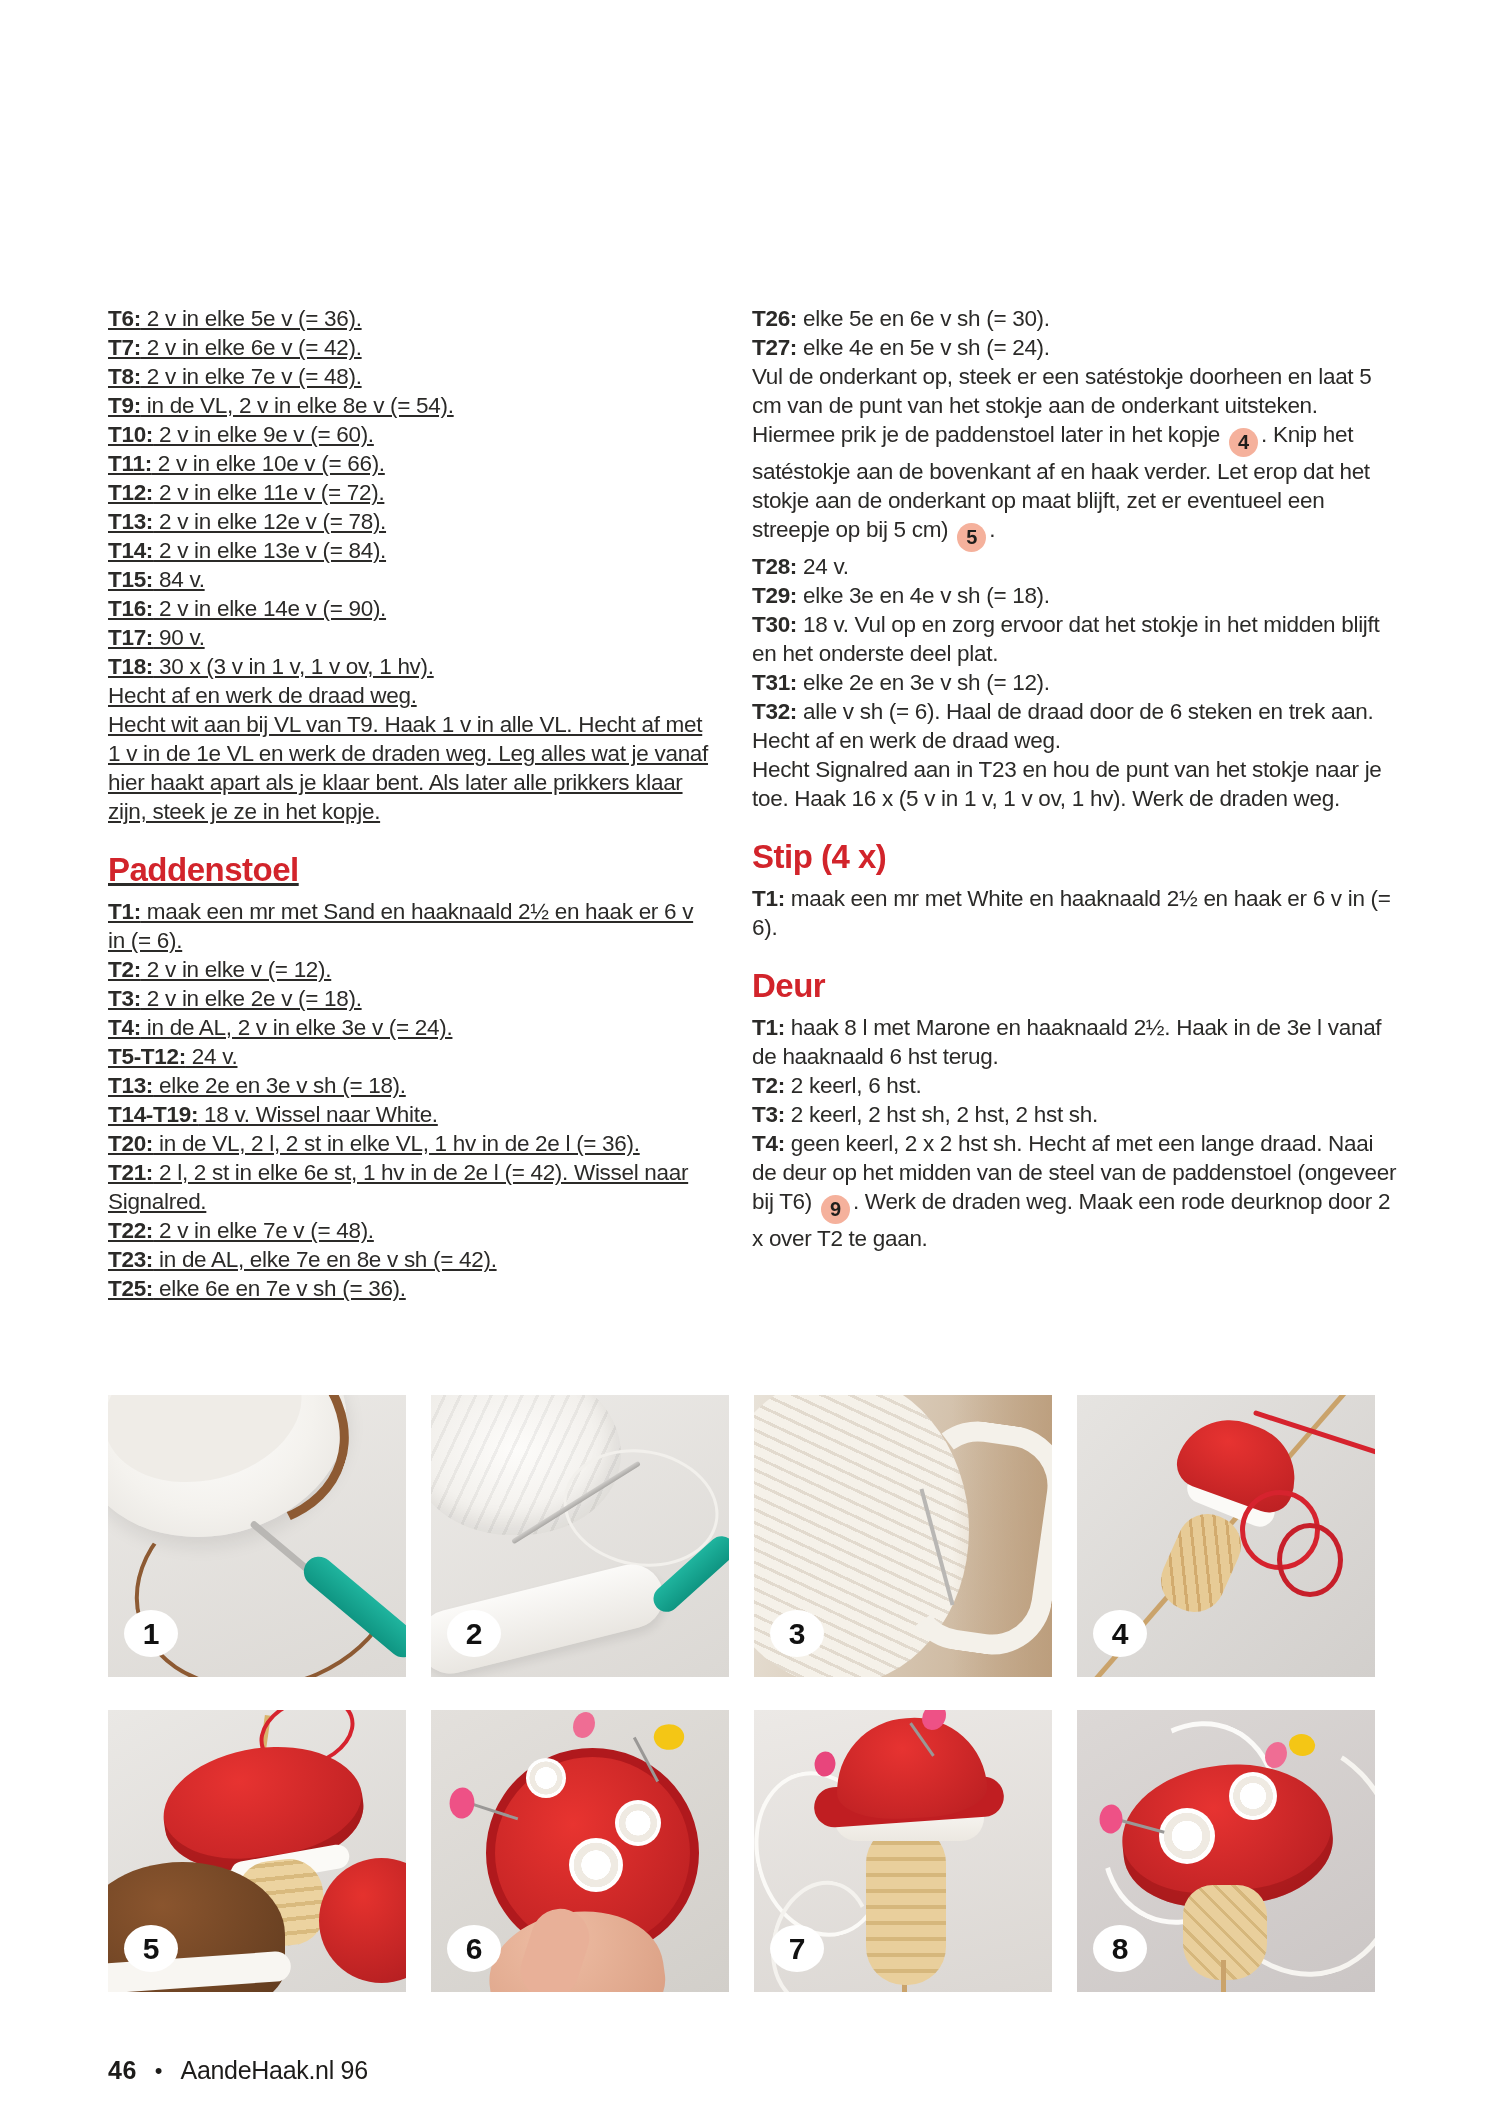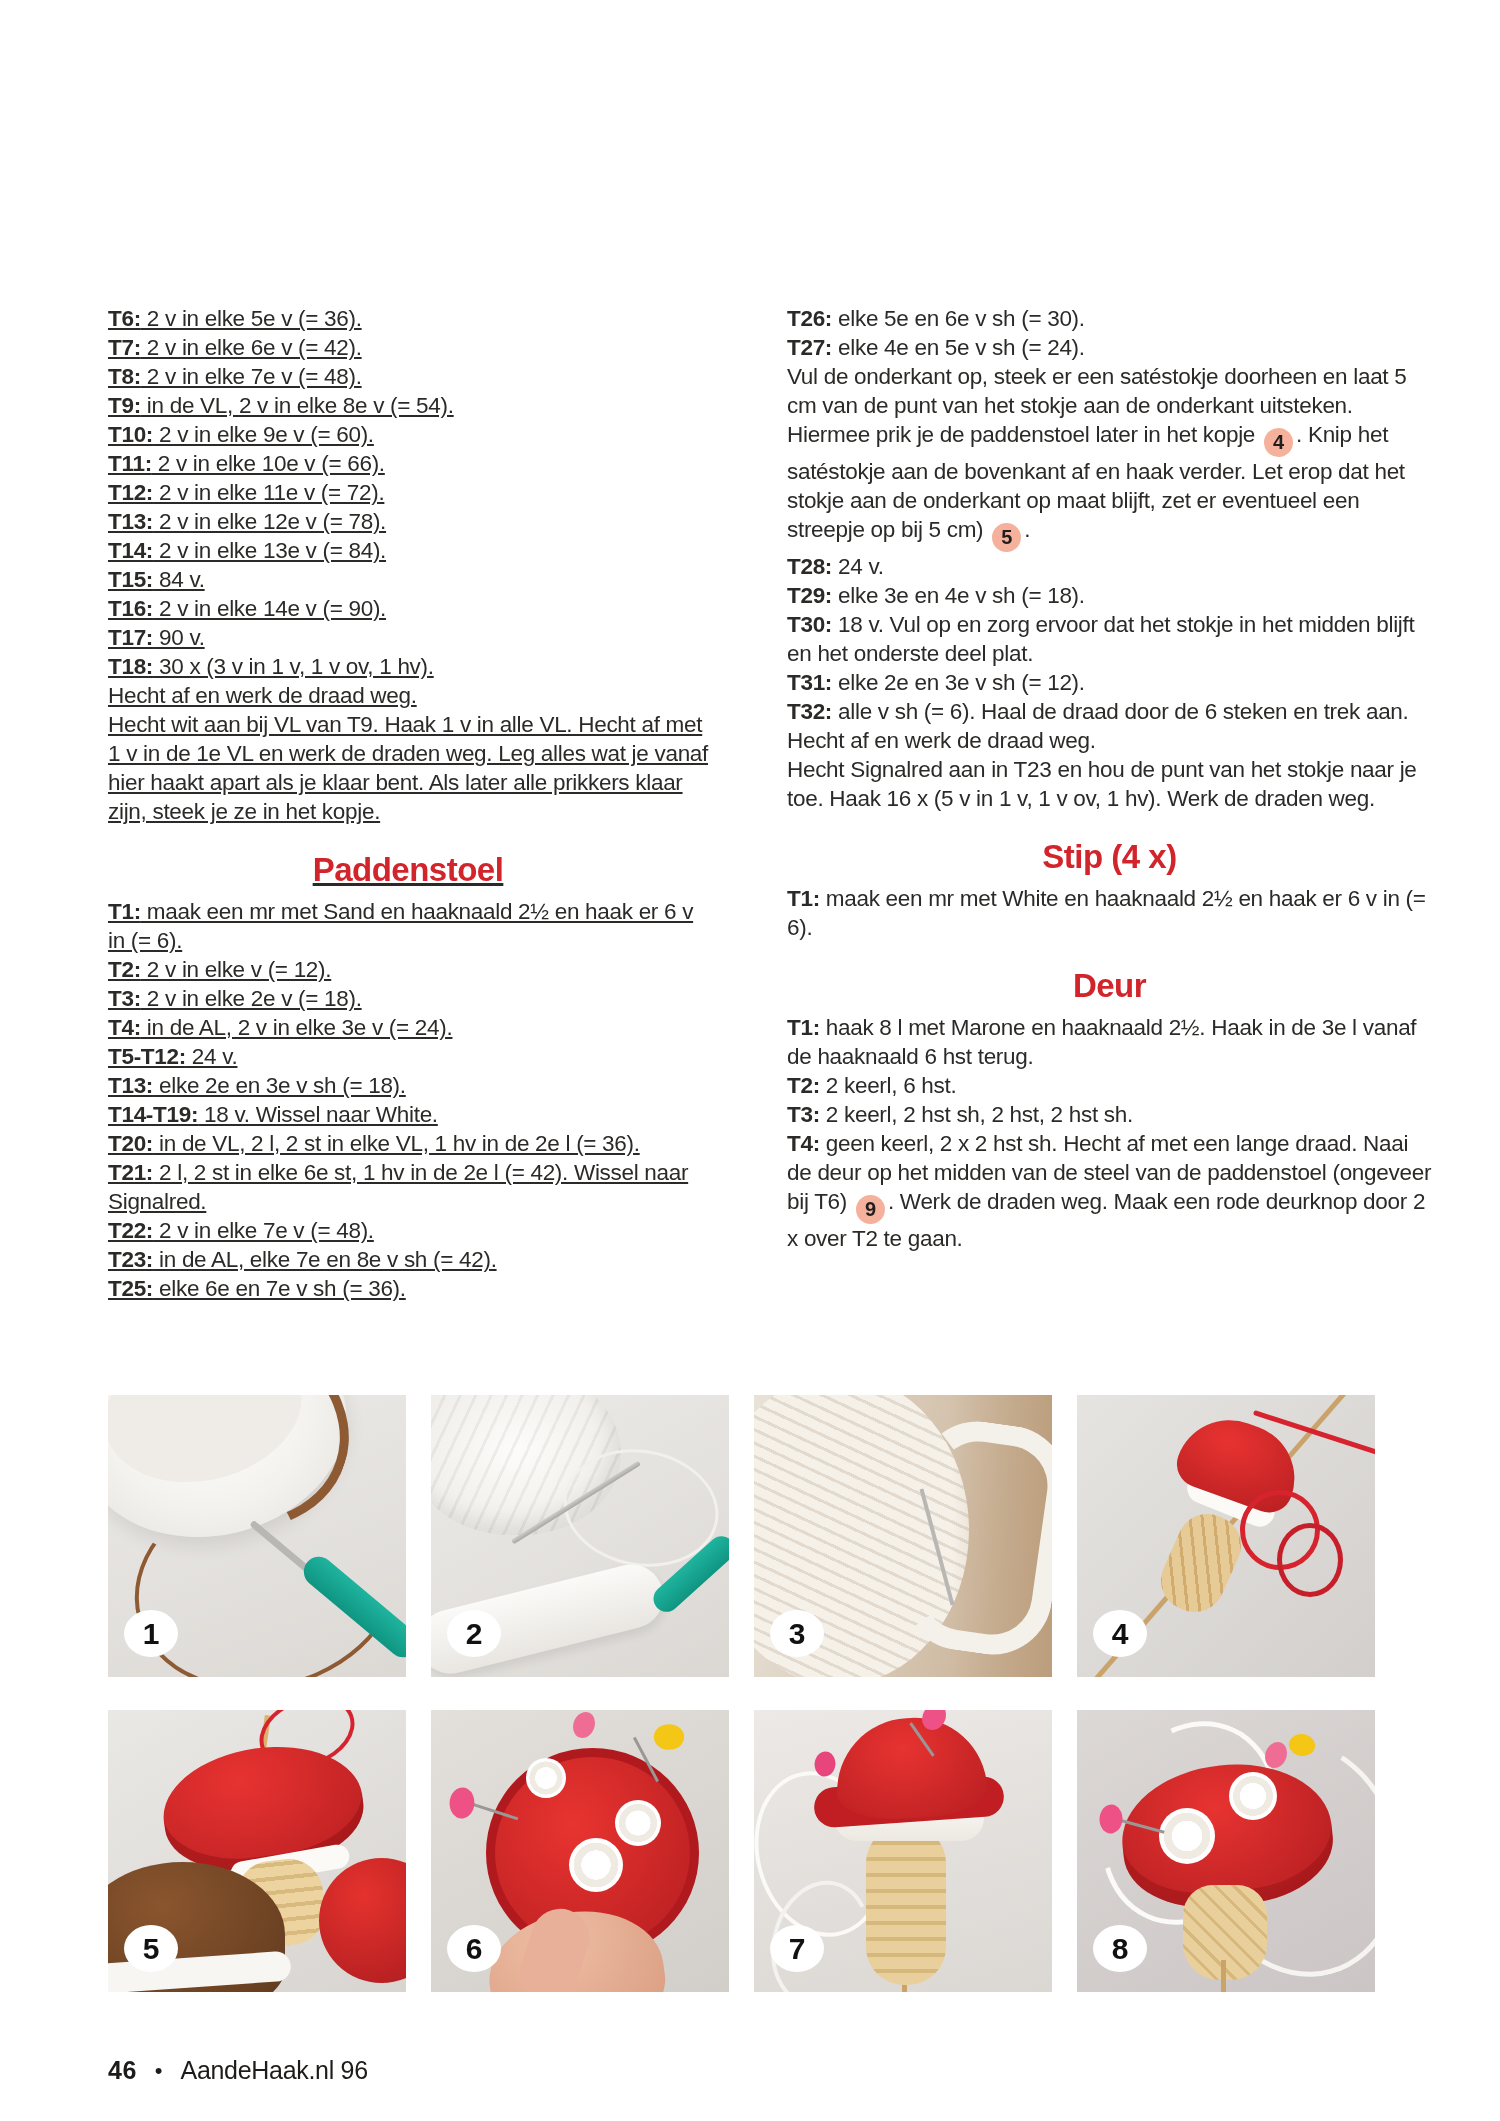--- a/index.html
+++ b/index.html
@@ -1,24 +1,24 @@
 <!DOCTYPE html>
 <html><head>
 <meta charset="utf-8">
 <title>Pattern page</title>
 <style>
   html,body{margin:0;padding:0;background:#ffffff;}
   .page{position:relative;width:1500px;height:2121px;background:#ffffff;overflow:hidden;
         font-family:"Liberation Sans","DejaVu Sans",sans-serif;color:#2b2a28;}
   .col{position:absolute;top:304px;font-size:22.5px;line-height:29px;letter-spacing:-0.3px;}
   .col-left{left:108px;width:600px;text-decoration:underline;}
-  .col-right{left:787px;width:645px;}
+  .col-right{left:752px;width:645px;}
   .pl{margin:0;}
   .b{font-weight:bold;}
-  .sec-h{font-size:33px;line-height:36px;font-weight:bold;color:#d2242b;margin:26px 0 9px 0;letter-spacing:-0.5px;text-align:center;}
+  .sec-h{font-size:33px;line-height:36px;font-weight:bold;color:#d2242b;margin:26px 0 9px 0;letter-spacing:-0.5px;}
   .stepnum{display:inline-block;min-width:29px;height:29px;border-radius:50%;background:#f5b19c;
            color:#1f1e1c;font-weight:bold;text-align:center;line-height:29px;font-size:20px;
            vertical-align:-7px;margin:0 3px;letter-spacing:0;}
   
   .photo{position:absolute;width:298px;height:282px;overflow:hidden;background:#e7e5e2;}
   .r1{top:1395px;} .r2{top:1710px;}
   .c1{left:108px;} .c2{left:431px;} .c3{left:754px;} .c4{left:1077px;}
   .scene{position:absolute;inset:0;overflow:hidden;}
   .scene div{position:absolute;}
   .photo-num{position:absolute;left:16px;bottom:20px;width:54px;height:47px;background:#ffffff;

